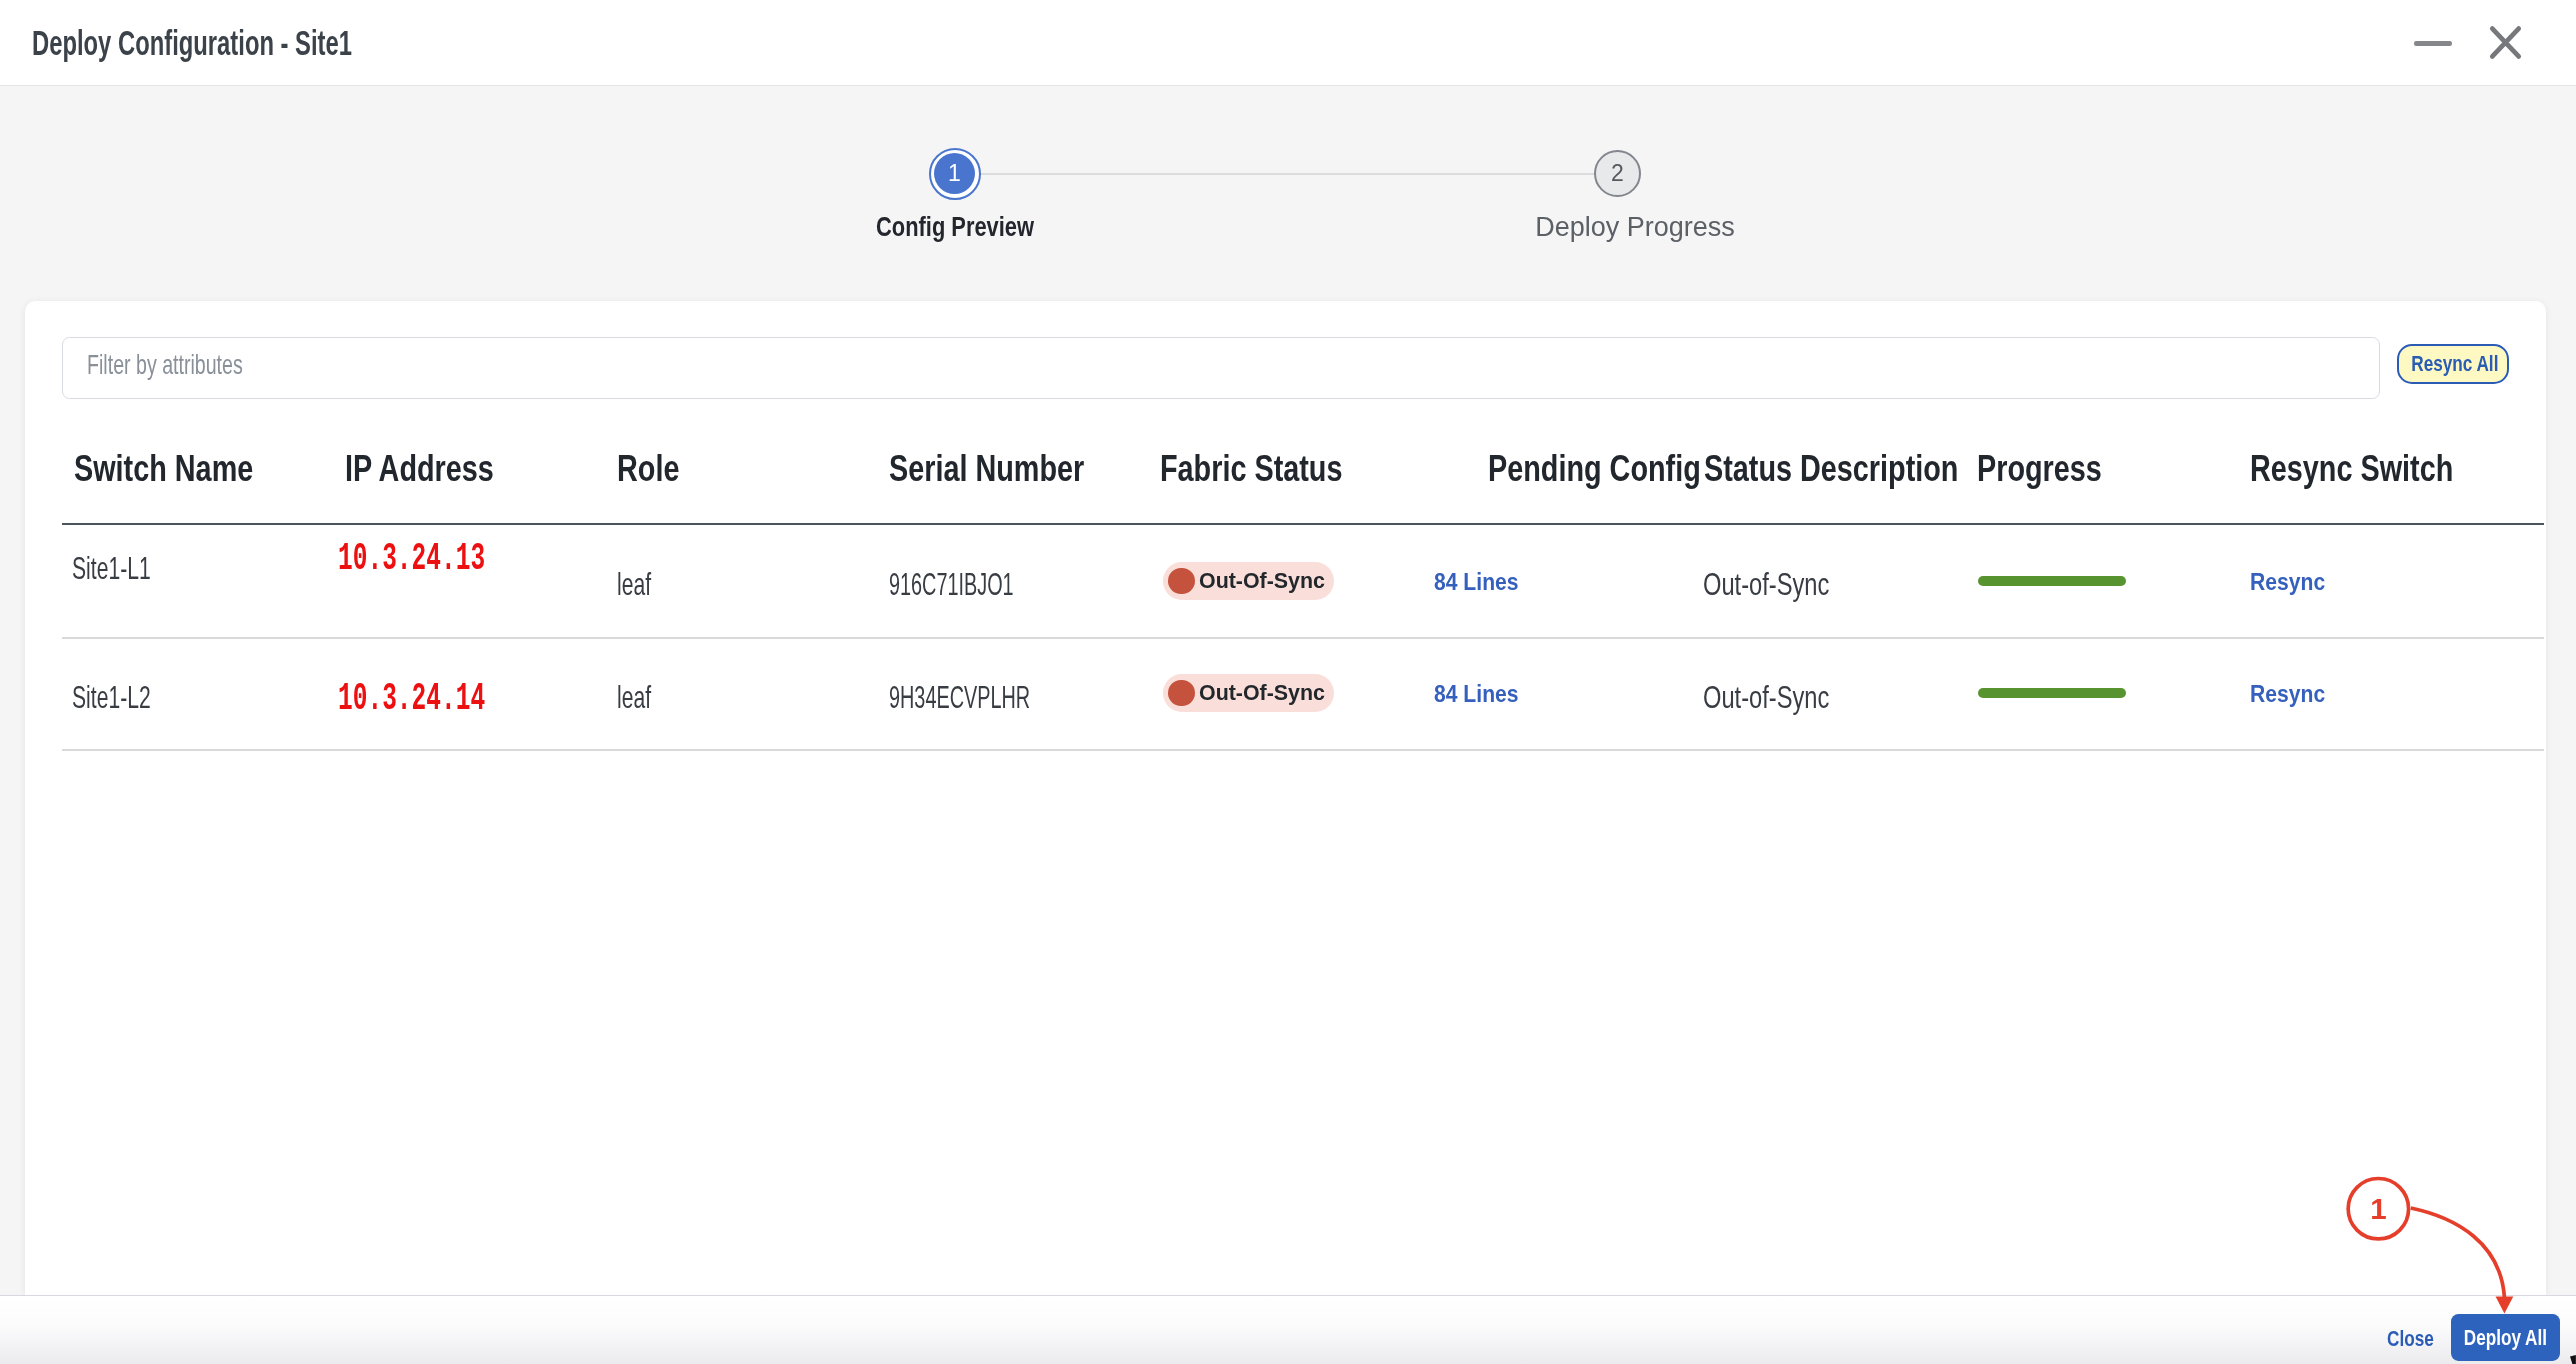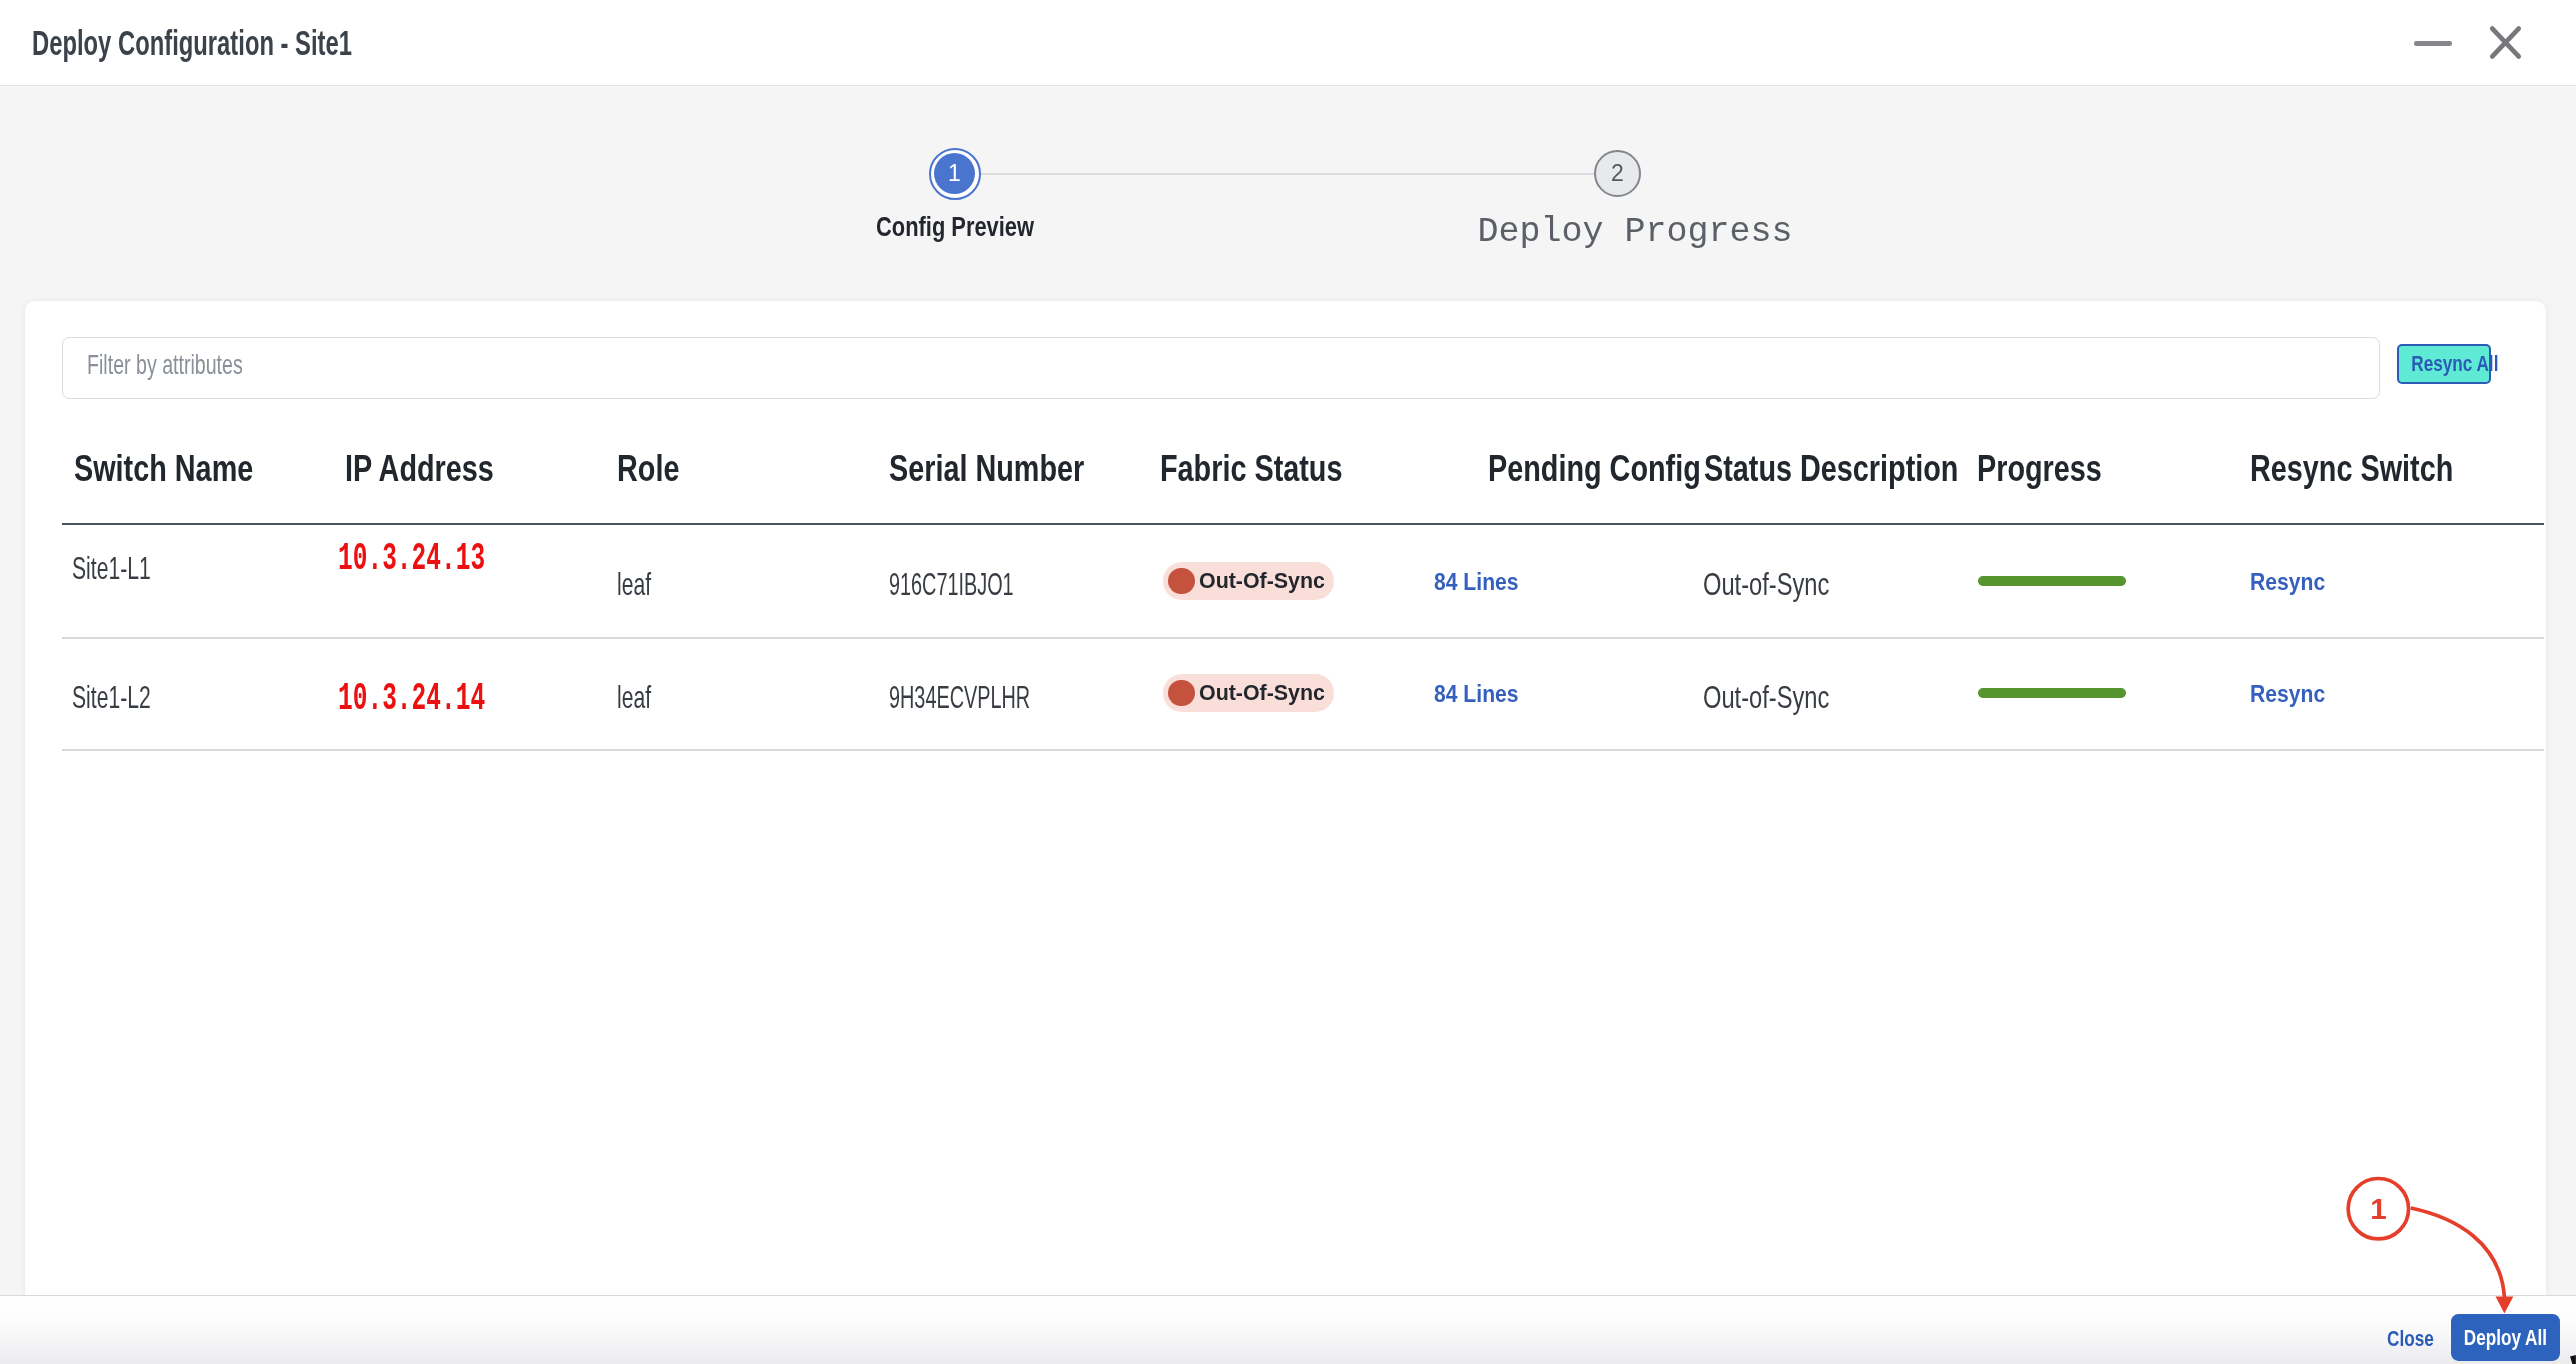--- a/index.html
+++ b/index.html
@@ -14,28 +14,28 @@
 .xicon { position:absolute; left:2485px; top:21.4px; }
 
 
 .connector { position:absolute; left:981px; top:173px; width:613px; height:1.5px; background:#dbdcde; }
 .step1 { position:absolute; left:929px; top:148px; width:52px; height:52px; border-radius:50%; border:2.2px solid #4a75cf; background:#fff; }
 .step1 .inner { position:absolute; left:3px; top:3px; width:41px; height:41px; border-radius:50%; background:#4a75cf; color:#fff; font-size:23px; text-align:center; line-height:41px; }
 .step2 { position:absolute; left:1594px; top:150px; width:47px; height:47px; border-radius:50%; border:2.2px solid #82868d; background:#e8e9eb; color:#54585f; font-size:23px; text-align:center; line-height:43px; }
 .slabel1 { position:absolute; left:955px; top:212px; width:0; overflow:visible; }
 .slabel1 span { display:inline-block; transform:translateX(-50%) scaleX(0.81); font-size:27px; font-weight:bold; color:#23272d; white-space:nowrap; }
 .slabel2 { position:absolute; left:1635px; top:212px; width:0; overflow:visible; }
-.slabel2 span { display:inline-block; transform:translateX(-50%); font-size:35px; color:#5b6066; white-space:nowrap;font-family:Liberation Mono, monospace; }
+.slabel2 span { display:inline-block; transform:translateX(-50%); font-size:27px; color:#5b6066; white-space:nowrap; }
 
 
 .card { position:absolute; left:25px; top:301px; width:2521px; height:994px; background:#fff; border-radius:10.3px 10.3px 0 0; box-shadow:0 1.5px 7.4px rgba(0,0,0,0.07); }
 
 .filter { position:absolute; left:62px; top:337px; width:2318px; height:62px; border:1.5px solid #d7dae1; border-radius:7.4px; background:#fff; }
 .filter span { position:absolute; left:23.6px; top:13.3px; font-size:28px; line-height:1; color:#8a9099; white-space:nowrap; display:inline-block; transform:scaleX(0.70); transform-origin:left top; }
-.resyncall { position:absolute; left:2397px; top:344px; width:94px; height:40px; border:2.2px solid #2a5cb6; border-radius:5px; background:#5eead4; color:#2a5cb6; font-size:22px; font-weight:bold; text-align:center; line-height:35px; white-space:nowrap; }
+.resyncall { position:absolute; left:2397px; top:344px; width:112px; height:40px; border:2.2px solid #2a5cb6; border-radius:15px; background:#fef9c3; color:#2a5cb6; font-size:22px; font-weight:bold; text-align:center; line-height:35px; white-space:nowrap; }
 .resyncall span { display:inline-block; transform:scaleX(0.78); transform-origin:center; }
 
 
 .th { position:absolute; top:451px; font-size:36px; line-height:1; font-weight:bold; color:#22272e; white-space:nowrap; }
 .th span { display:inline-block; transform:scaleX(0.80); transform-origin:left top; }
 .darkline { position:absolute; left:62px; top:523px; width:2482px; height:2.2px; background:#4c535c; }
 .lightline { position:absolute; left:62px; width:2482px; height:1.5px; background:#d9d9da; }
 
 .cell { position:absolute; font-size:32px; line-height:1; color:#383d44; white-space:nowrap; }
 .cell > i { font-style:normal; display:inline-block; transform:scaleX(0.66); transform-origin:left top; }

